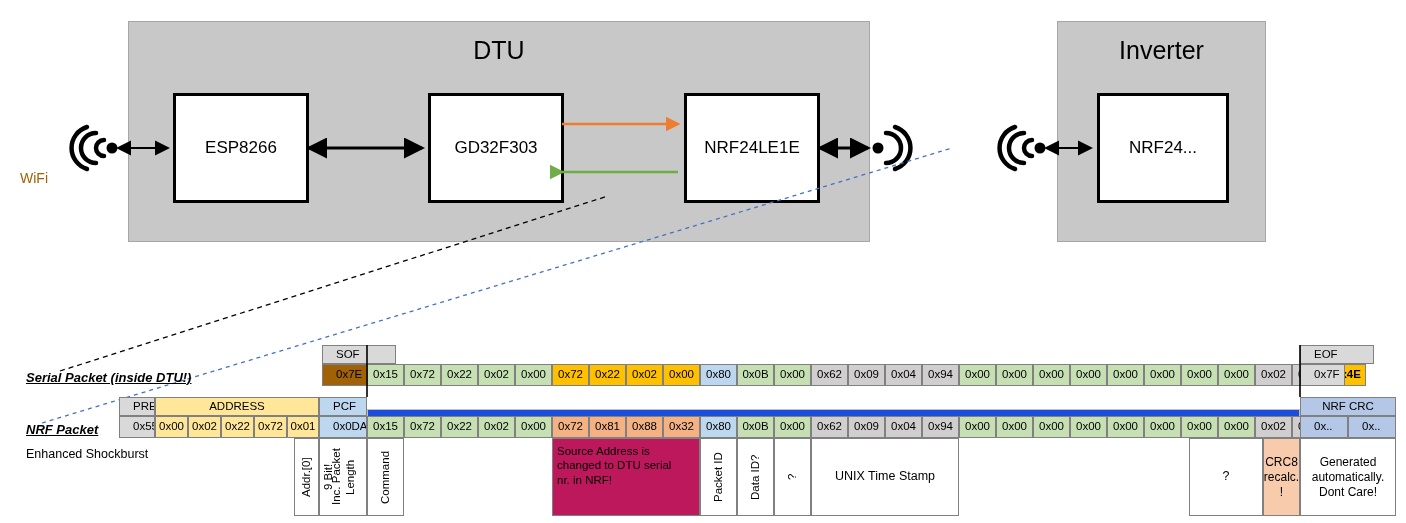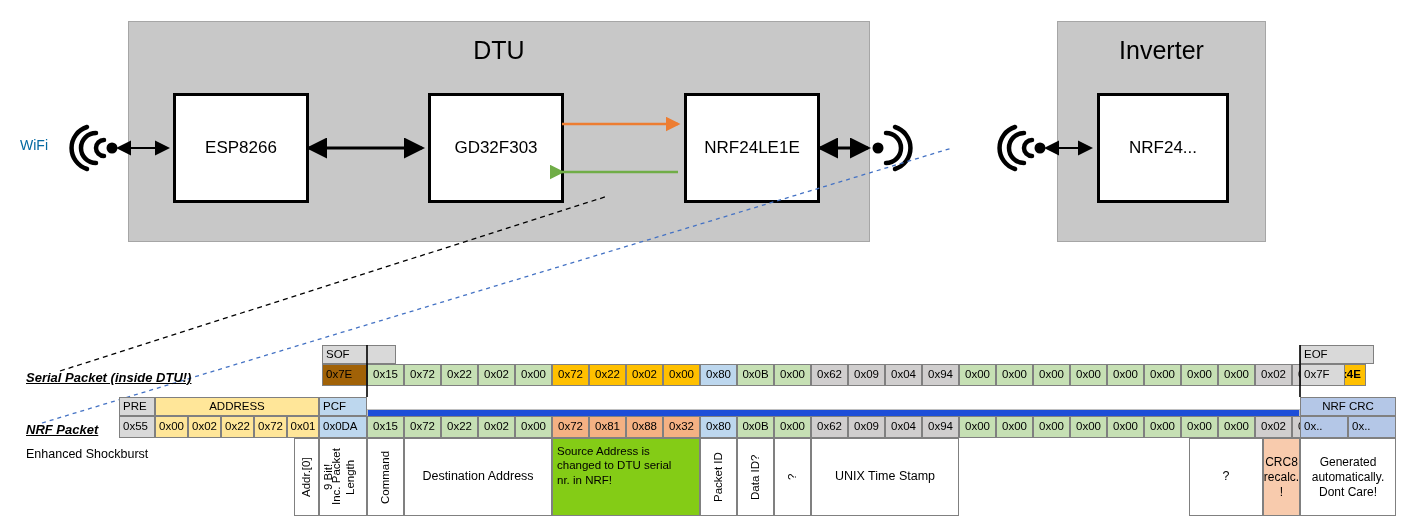--- a/index.html
+++ b/index.html
@@ -15,36 +15,36 @@
   }
   .enclosure-title{
     position:absolute;left:0;right:0;top:14px;text-align:center;
     font-size:25px;color:#000;
   }
   .chip{
     position:absolute;background:#ffffff;border:3px solid #000;
     display:flex;align-items:center;justify-content:center;
     font-size:17px;color:#000;text-align:center;
   }
-  .wifi-label{position:absolute;font-size:14px;color:#0369a1;}
+  .wifi-label{position:absolute;font-size:14px;color:#a16207;margin-top:33px;}
   .arrow-svg{position:absolute;left:0;top:0;overflow:visible;}
   
   #packets{position:absolute;left:0;top:340px;width:1406px;height:183px;}
   .rowlabel{
     position:absolute;font-size:12.5px;color:#000;white-space:nowrap;
   }
   .rowlabel.bold-it{font-weight:bold;font-style:italic;font-size:13px;text-decoration:underline;}
   .cell{
     position:absolute;box-sizing:border-box;border:1px solid #808080;
     font-size:11.5px;line-height:1;display:flex;align-items:center;
     justify-content:center;color:#000;white-space:nowrap;overflow:hidden;
   }
   .cell.hdr{font-size:11.5px;}
   .cell.bold{font-weight:bold;}
-  .cell.leftal{justify-content:flex-start;padding-left:3px;}
+  .cell.leftal{justify-content:flex-start;padding-left:13px;}
   .ann{
     position:absolute;box-sizing:border-box;border:1px solid #808080;
     background:#ffffff;font-size:11.5px;line-height:1.25;color:#000;
     display:flex;align-items:center;justify-content:center;text-align:center;
     padding:1px 2px;overflow:hidden;
   }
   .ann.vert{
     writing-mode:vertical-rl;transform:rotate(180deg);
     text-align:center;
   }
@@ -231,24 +231,21 @@
   <div class="ann vert" style="left:319px;top:98px;width:48px;height:78px;justify-content:center;">
     <span style="white-space:pre-line;text-align:center;">Inc. Packet
 Length</span>
   </div>
   <div class="ann vert noborder" style="left:320px;top:98px;width:16px;height:78px;">
     <span>9 Bit!</span>
   </div>
   <div class="ann vert" style="left:367px;top:98px;width:37px;height:78px;">
     <span>Command</span>
   </div>
-  <div class="ann" style="left:404px;top:98px;width:148px;height:78px;font-size:12.5px;">
-    <span>Destination Address</span>
-  </div>
-  <div class="ann leftal" style="left:552px;top:98px;width:148px;height:78px;background:#84cc16;align-items:flex-start;padding-top:5px;">
+  <div class="ann leftal" style="left:552px;top:98px;width:148px;height:78px;background:#be185d;align-items:flex-start;padding-top:5px;">
     <span style="white-space:pre-line;">Source Address is
 changed to DTU serial
 nr. in NRF!</span>
   </div>
   <div class="ann vert" style="left:700px;top:98px;width:37px;height:78px;">
     <span>Packet ID</span>
   </div>
   <div class="ann vert" style="left:737px;top:98px;width:37px;height:78px;">
     <span>Data ID?</span>
   </div>

